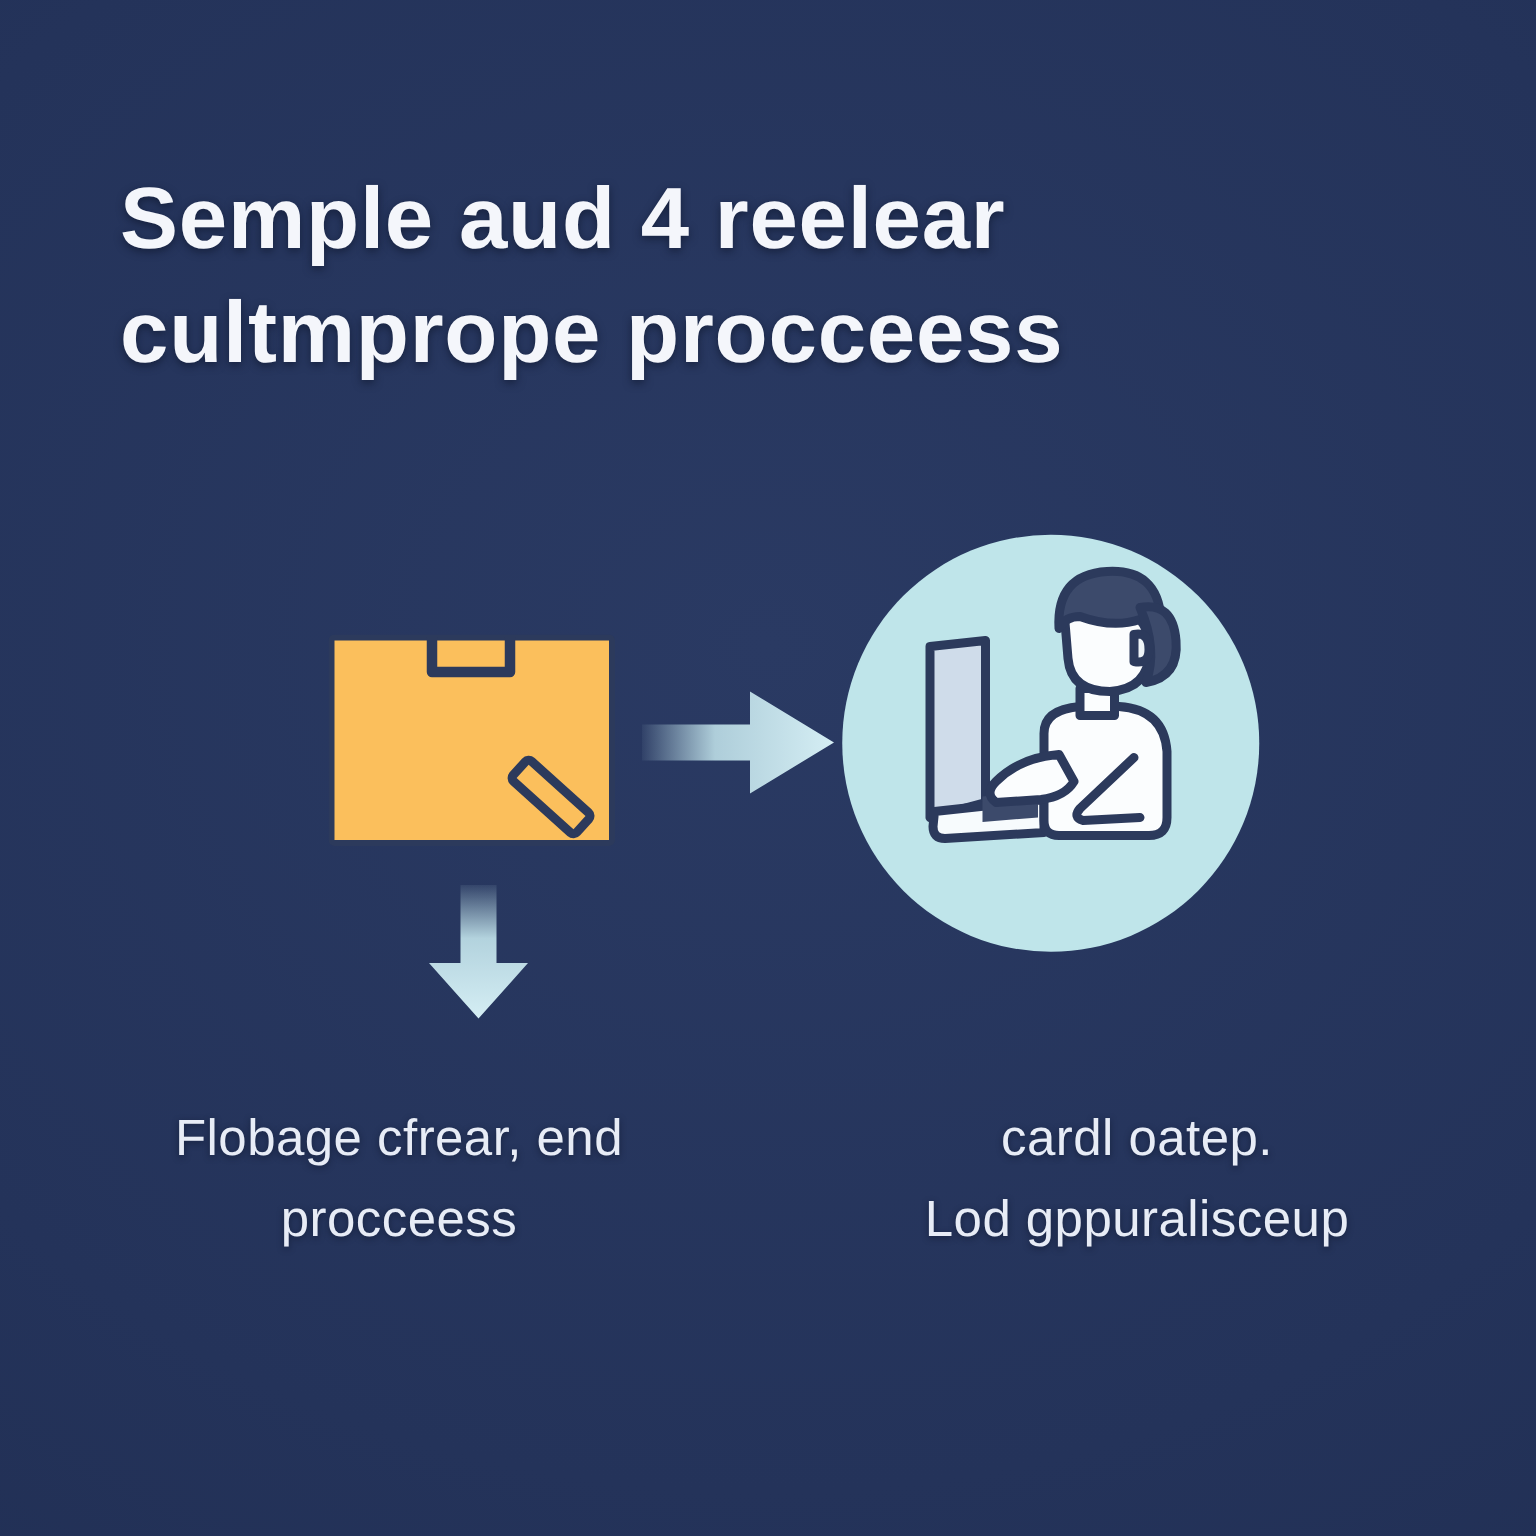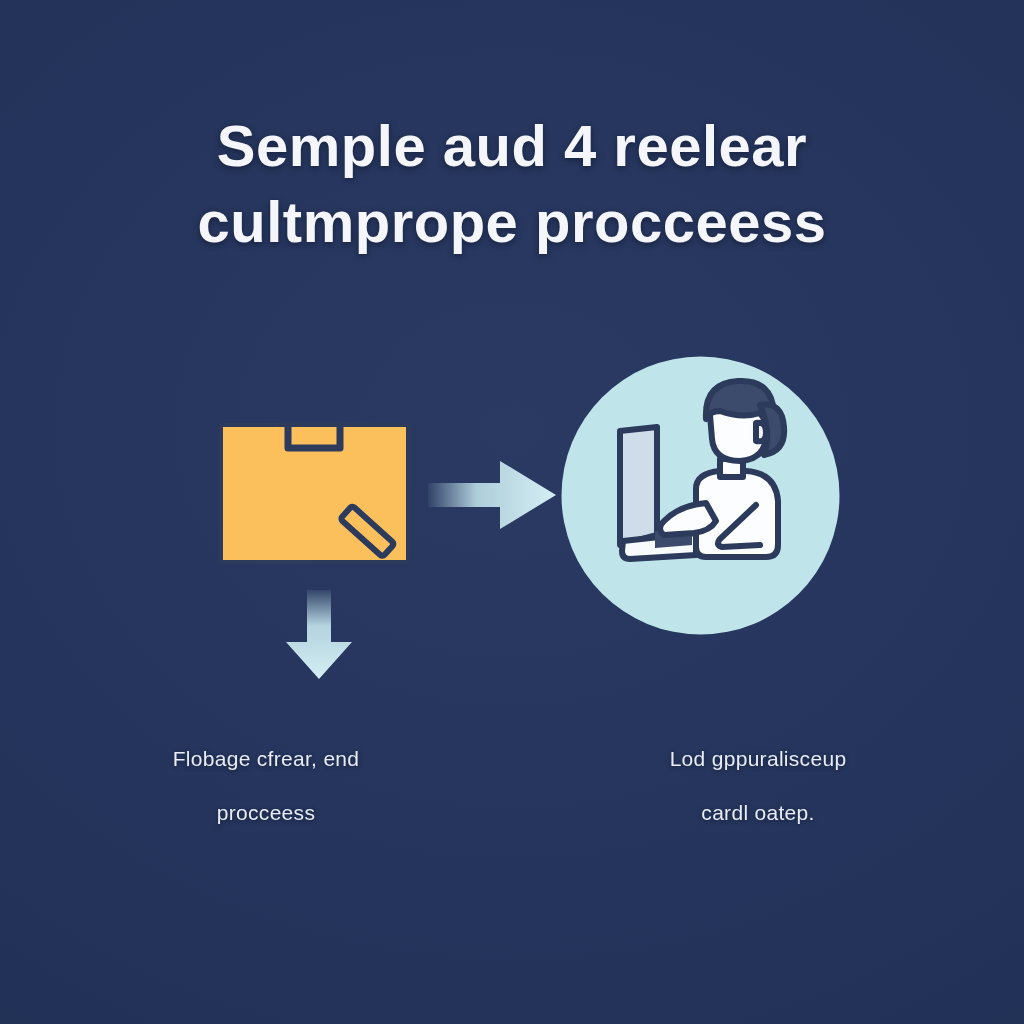--- a/index.html
+++ b/index.html
@@ -19,21 +19,21 @@
     height: 1024px;
     background:
       radial-gradient(ellipse 115% 95% at 50% 42%, #2a3a63 0%, #24335a 58%, #1f2d51 100%);
   }
   
   .title-block {
     position: absolute;
     left: 0;
     top: 108px;
     width: 1024px;
-    text-align: center;
+    text-align: left;
     padding: 0 80px;
     box-sizing: border-box;
   }
   .title-line {
     display: block;
     color: #f4f6fb;
     font-size: 58px;
     font-weight: bold;
     letter-spacing: 0.5px;
     line-height: 76px;
@@ -80,21 +80,21 @@
     left: 0;
     top: 732px;
     width: 1024px;
     display: flex;
   }
   .caption {
     width: 50%;
     box-sizing: border-box;
     text-align: center;
     color: #e7ecf6;
-    font-size: 21px;
+    font-size: 34px;
     font-weight: 300;
     line-height: 54px;
     letter-spacing: 0.3px;
     text-shadow: 0 1px 4px rgba(10,16,34,0.5);
   }
   .caption-left  { padding: 0 70px 0 90px; }
   .caption-right { padding: 0 80px 0 60px; }
   .caption .cap-line { display: block; }
 </style>
 </head>
@@ -172,18 +172,18 @@
       </g>
     </svg>
   </div>
 
   <div class="captions">
     <div class="caption caption-left">
       <span class="cap-line">Flobage cfrear, end</span>
       <span class="cap-line">procceess</span>
     </div>
     <div class="caption caption-right">
+      <span class="cap-line">cardl oatep.</span>
       <span class="cap-line">Lod gppuralisceup</span>
-      <span class="cap-line">cardl oatep.</span>
     </div>
   </div>
 
 </div>
 
 </body></html>

